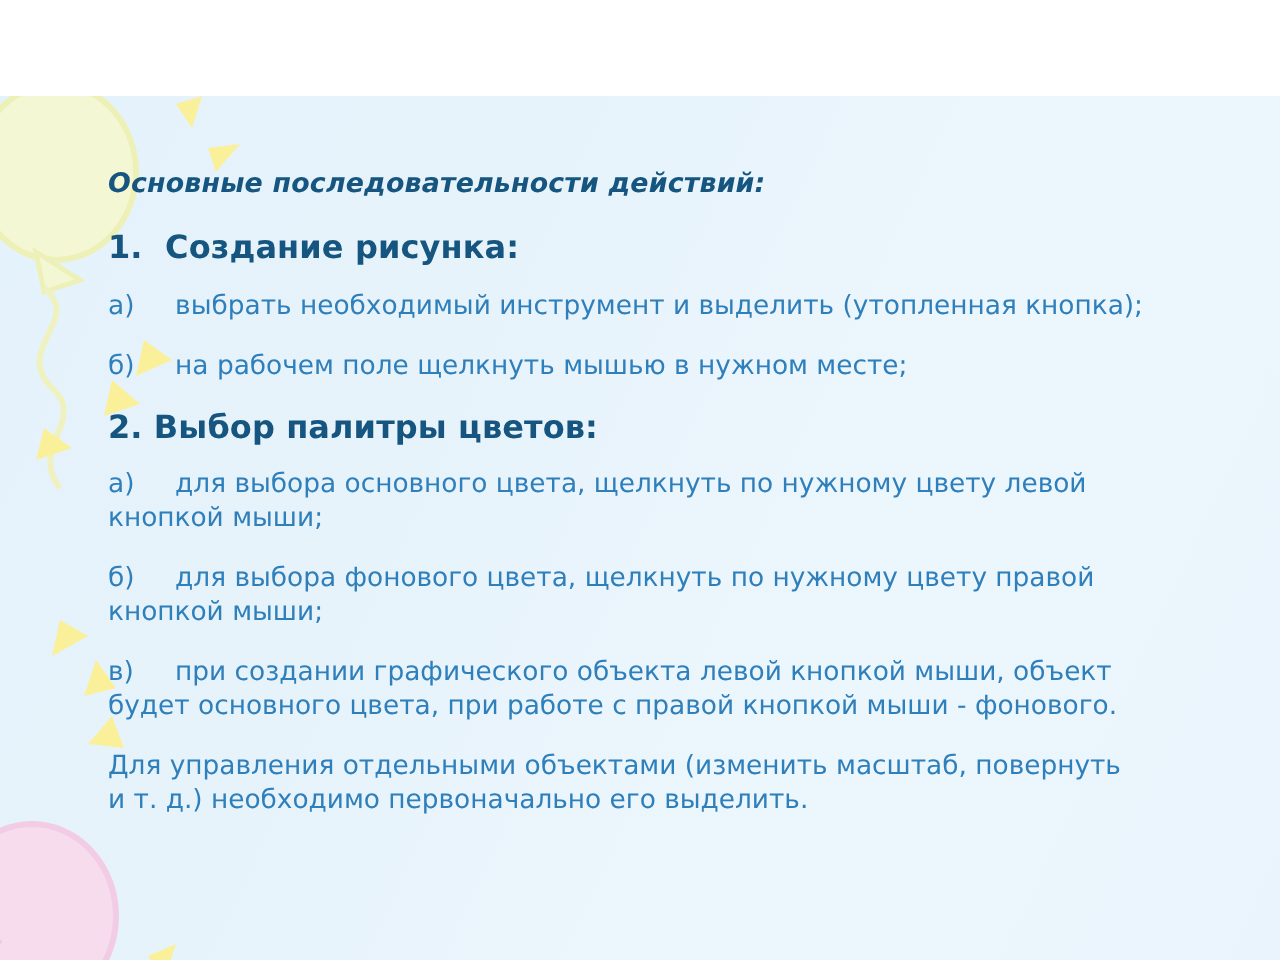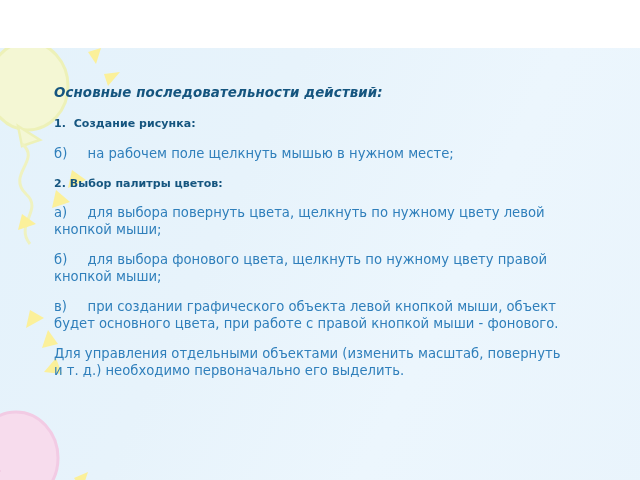--- a/index.html
+++ b/index.html
@@ -51,21 +51,21 @@
     font-weight: bold;
     color: #15557f;
     font-size: 13.4px;
     letter-spacing: 0.1px;
     margin: 0 0 14px 0;
   }
 
   .heading {
     font-weight: bold;
     color: #15557f;
-    font-size: 11px;
+    font-size: 16px;
     margin: 0 0 13px 0;
     letter-spacing: 0.05px;
   }
 
   .heading.tight { margin-bottom: 12px; }
 
   .para {
     margin: 0 0 13px 0;
   }
 
@@ -113,24 +113,25 @@
       <polygon points="44,444 56,436 52,456"></polygon>
       <polygon points="28,454 40,448 36,470"></polygon>
     </g>
   </svg>
 
   <div class="content">
 
     <div class="line title">Основные последовательности действий:</div>
 
     <div class="line heading">1.  Создание рисунка:</div>
+    <div class="line para">а)	выбрать необходимый инструмент и выделить (утопленная кнопка);</div>
     <div class="line para">б)	на рабочем поле щелкнуть мышью в нужном месте;</div>
 
     <div class="line heading tight">2. Выбор палитры цветов:</div>
-    <div class="line para">а)	для выбора повернуть цвета, щелкнуть по нужному цвету левой
+    <div class="line para">а)	для выбора основного цвета, щелкнуть по нужному цвету левой
 кнопкой мыши;</div>
     <div class="line para">б)	для выбора фонового цвета, щелкнуть по нужному цвету правой
 кнопкой мыши;</div>
     <div class="line para">в)	при создании графического объекта левой кнопкой мыши, объект
 будет основного цвета, при работе с правой кнопкой мыши - фонового.</div>
 
     <div class="line para last">Для управления отдельными объектами (изменить масштаб, повернуть
 и т. д.) необходимо первоначально его выделить.</div>
   </div>
 

